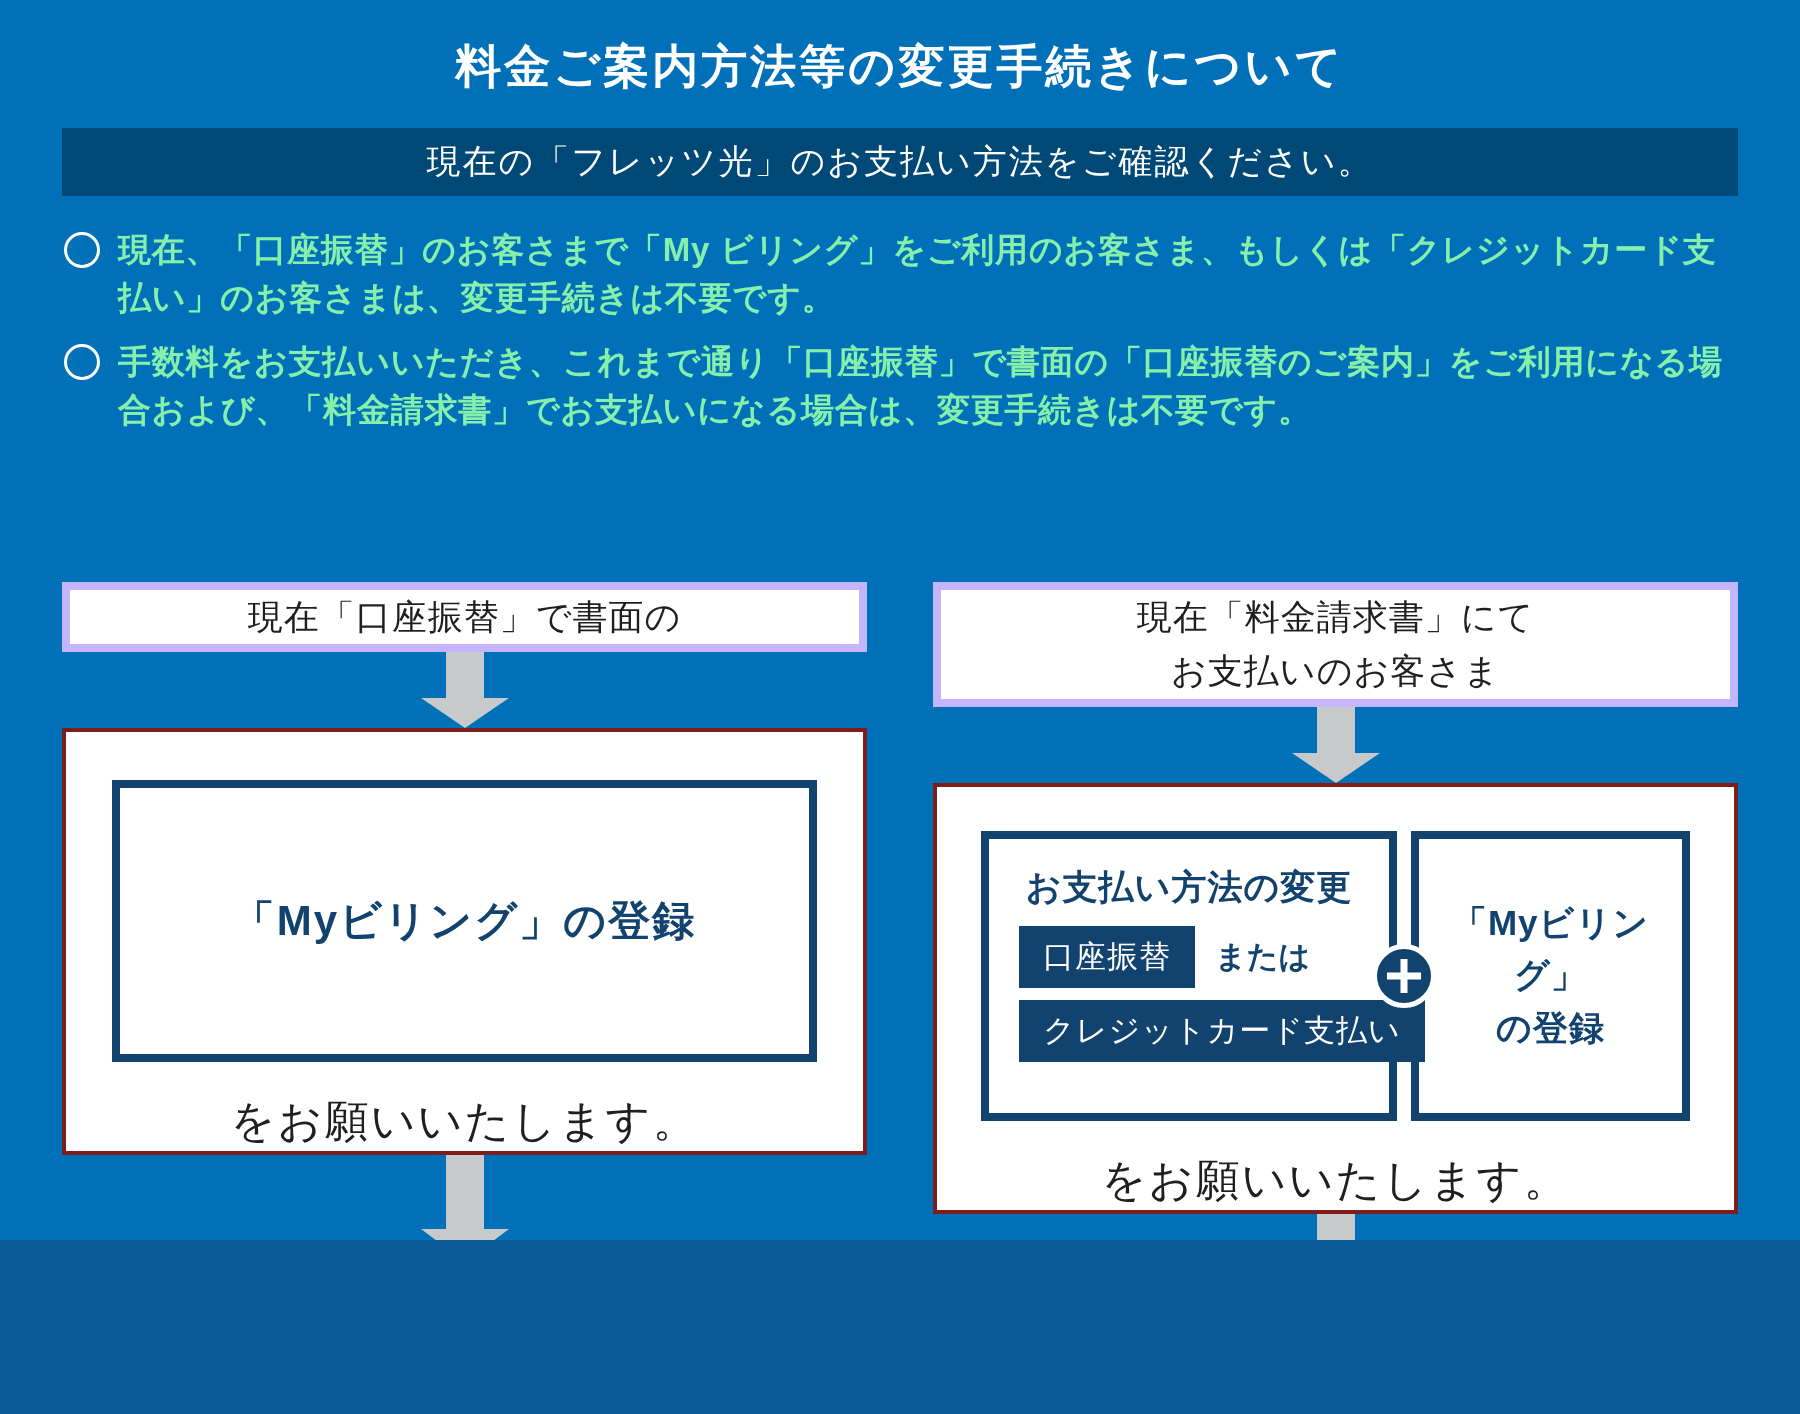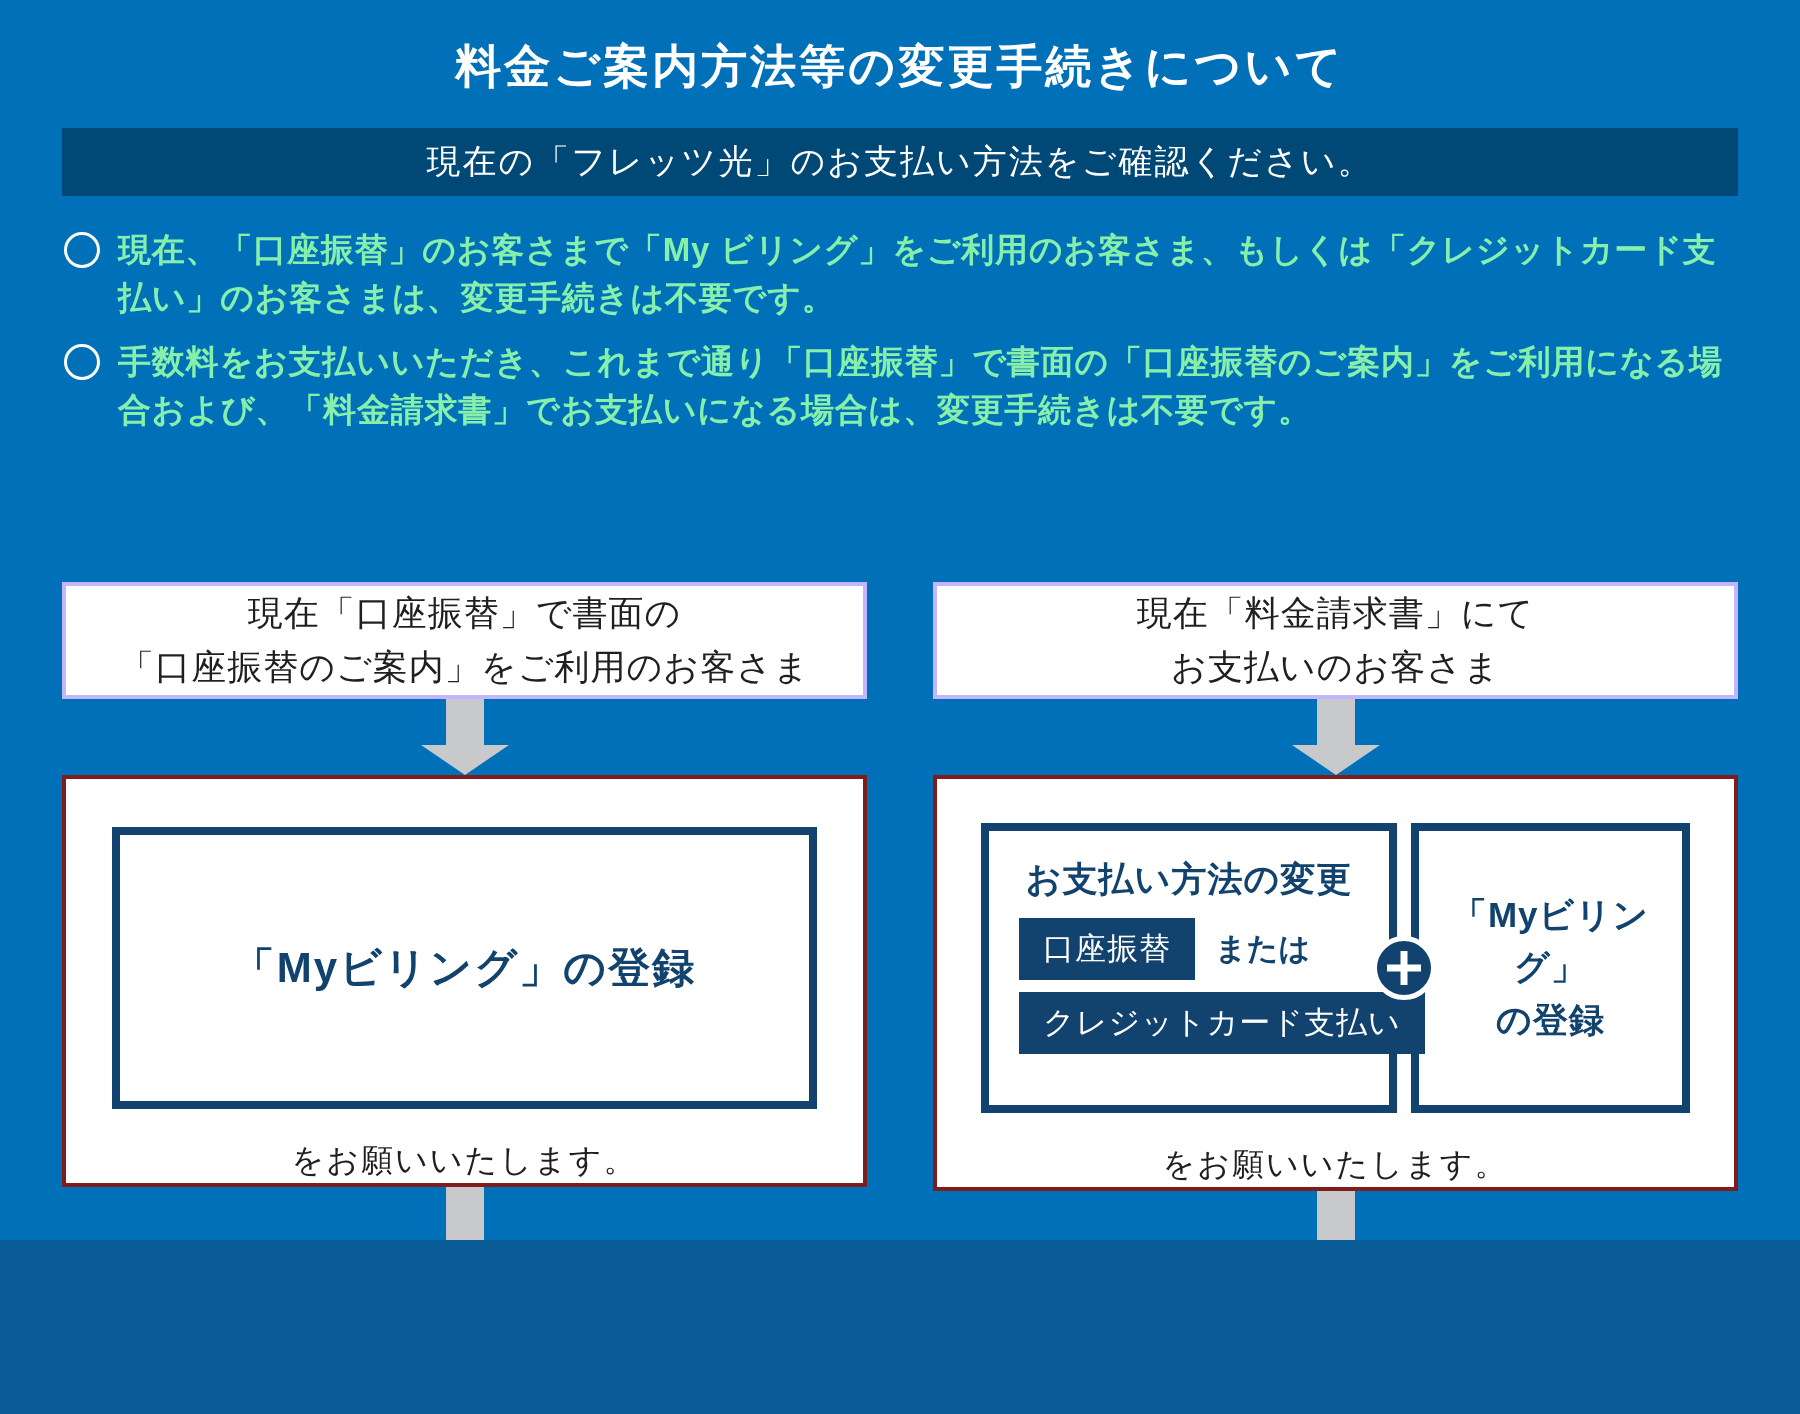--- a/index.html
+++ b/index.html
@@ -57,21 +57,21 @@
   .flow {
     position:absolute;
     left:62px; right:62px; top:582px; bottom:0;
     display:flex;
     gap:66px;
   }
   .flow-col { width:805px; flex:none; display:flex; flex-direction:column; align-items:center; }
   .src-box {
     width:100%; height:204px;
     background:#ffffff;
-    border:4px solid #c4b5fd;
+    border:8px solid #c4b5fd;
     display:flex; flex-direction:column;
     align-items:center; justify-content:center;
     text-align:center;
     color:#1f1f1f;
     font-size:35px;
     font-weight:500;
     line-height:1.55;
     letter-spacing:1px;
   }
   
@@ -102,21 +102,21 @@
     display:flex; align-items:center; justify-content:center;
     color:#12436e;
     font-size:42px;
     font-weight:bold;
     letter-spacing:2px;
   }
   .request {
     margin-top:30px;
     text-align:center;
     color:#1f1f1f;
-    font-size:32px;
+    font-size:44px;
     font-weight:500;
     letter-spacing:2px;
   }
   
   .result-inner { padding:44px 44px 0; }
   .pay-row { position:relative; display:flex; gap:14px; height:290px; }
   .pay-box {
     width:416px; flex:none;
     border:8px solid #12436e;
     padding:24px 30px;
@@ -191,21 +191,20 @@
       <span class="note-marker"></span>
       <span class="note-text">手数料をお支払いいただき、これまで通り「口座振替」で書面の「口座振替のご案内」をご利用になる場合および、「料金請求書」でお支払いになる場合は、変更手続きは不要です。</span>
     </div>
   </div>
 
   <div class="flow">
 
     <div class="flow-col">
       <div class="src-box">
         <span>現在「口座振替」で書面の</span>
-        <span>「口座振替のご案内」をご利用のお客さま</span>
       </div>
       <div class="arrow"></div>
       <div class="result-box">
         <div class="action-box">
           <span>「Myビリング」の登録</span>
         </div>
         <div class="request">をお願いいたします。</div>
       </div>
       <div class="arrow arrow--tall"></div>
     </div>

